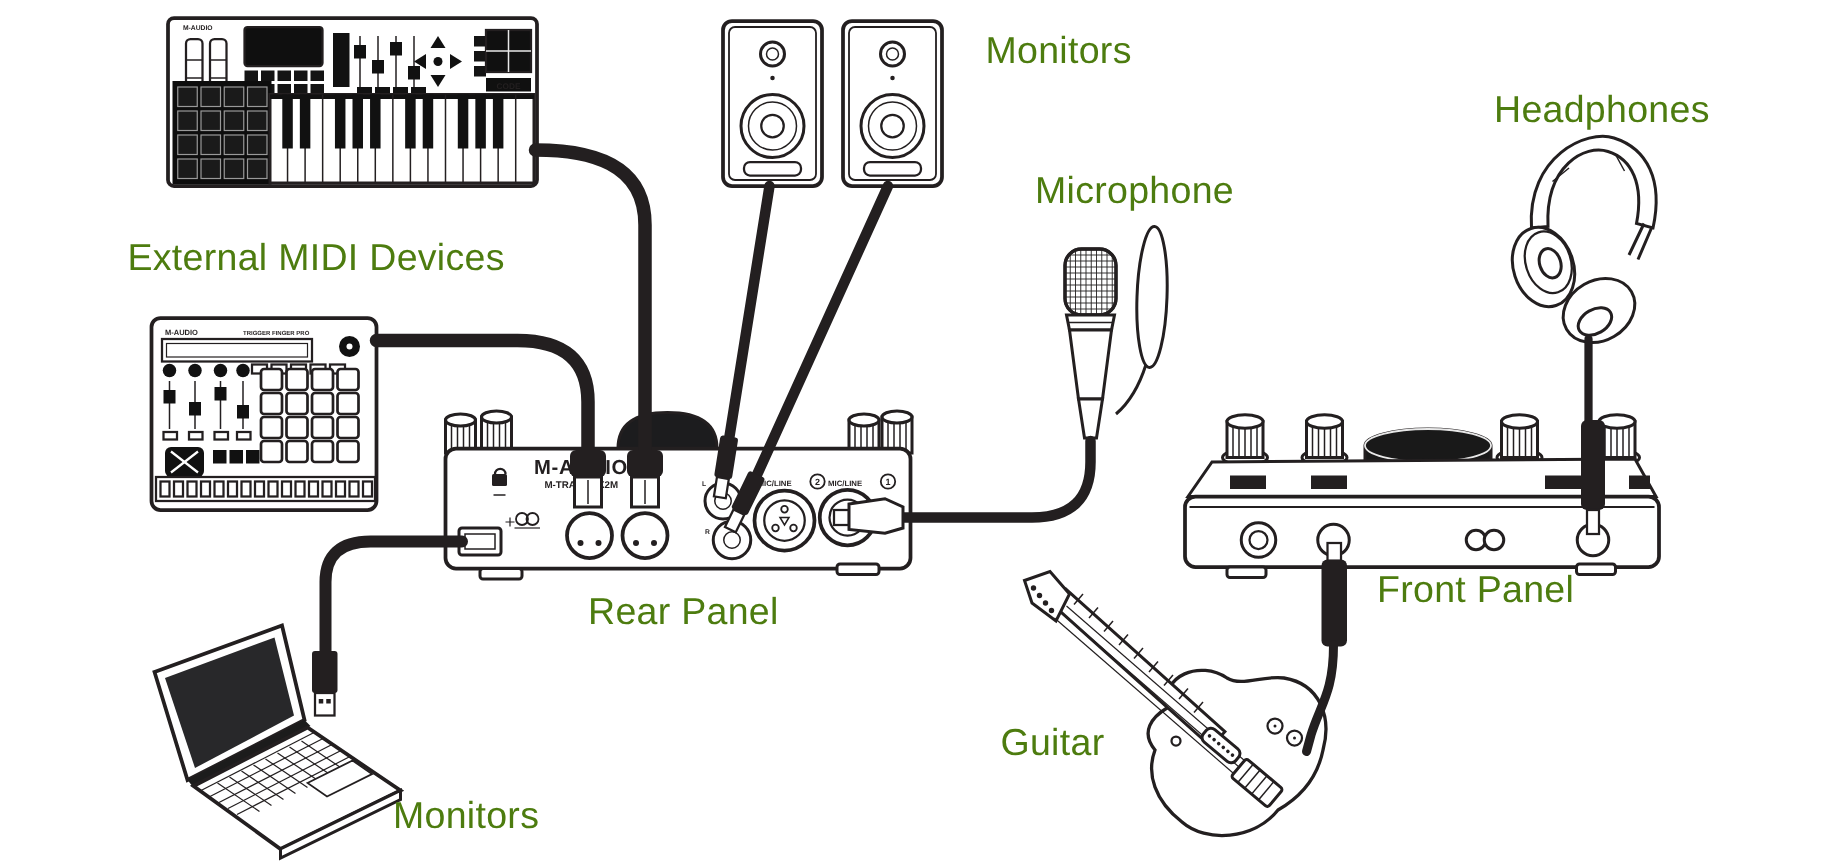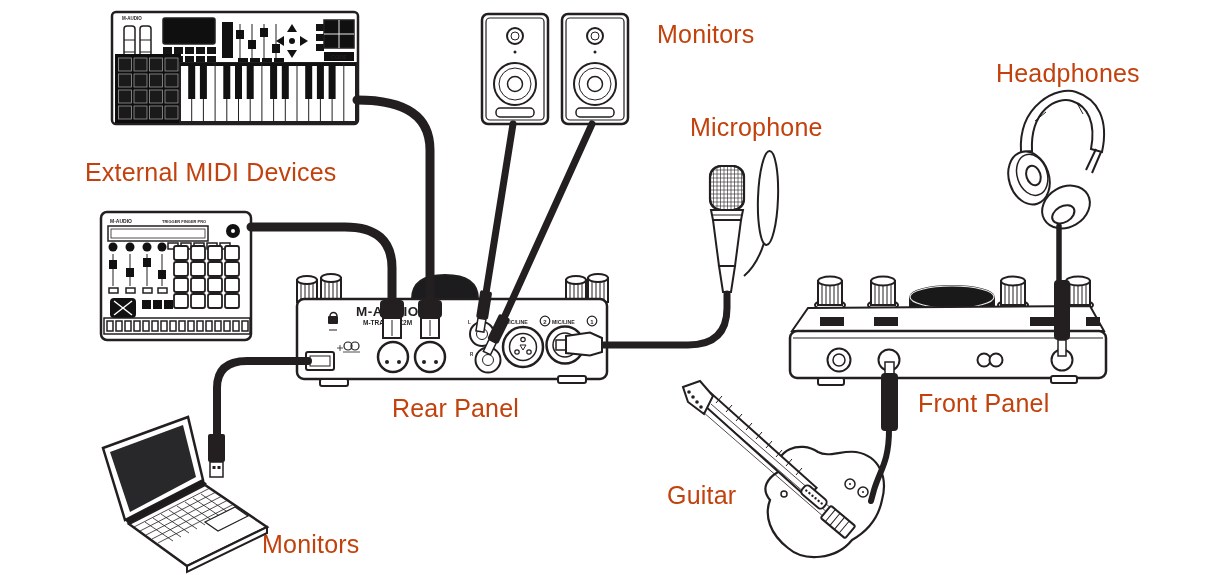--- a/index.html
+++ b/index.html
@@ -1,19 +1,19 @@
 <!DOCTYPE html>
 <html><head>
 <meta charset="utf-8">
 <style>
   html,body{margin:0;padding:0;background:#fff;}
   #stage{position:relative;width:1214px;height:575px;background:#fff;overflow:hidden;
          font-family:"Liberation Sans",sans-serif;}
   #art{position:absolute;left:0;top:0;}
-  .label{position:absolute;font-size:25px;font-weight:400;color:#c2410c;
+  .label{position:absolute;font-size:25px;font-weight:400;color:#4d7c0f;
          letter-spacing:.2px;white-space:nowrap;user-select:none;text-align:right;}
   svg text{font-family:"Liberation Sans",sans-serif;fill:#231f20;}
   .o{fill:#fff;stroke:#231f20;stroke-width:2;}
   .o15{fill:#fff;stroke:#231f20;stroke-width:1.5;}
   .o25{fill:#fff;stroke:#231f20;stroke-width:2.5;}
   .k{fill:#231f20;stroke:none;}
   .thin{fill:none;stroke:#231f20;stroke-width:1;}
   .cab{fill:none;stroke:#231f20;stroke-linecap:round;}
 </style>
 </head>
@@ -617,16 +617,16 @@
     <rect x="1054" y="280" width="16" height="60" rx="4" class="k"></rect>
     <rect x="1058" y="340" width="8" height="16" class="o15"></rect>
   </g>
 </svg>
 
   <div class="label" style="left:657px;top:20px;">Monitors</div>
   <div class="label" style="left:996px;top:59px;">Headphones</div>
   <div class="label" style="left:690px;top:113px;">Microphone</div>
   <div class="label" style="left:85px;top:158px;">External MIDI Devices</div>
   <div class="label" style="left:392px;top:394px;">Rear Panel</div>
-  <div class="label" style="left:918px;top:389px;">Front Panel</div>
+  <div class="label" style="left:918px;top:379px;">Front Panel</div>
   <div class="label" style="left:667px;top:481px;">Guitar</div>
   <div class="label" style="left:262px;top:530px;">Monitors</div>
 </div>
 
 </body></html>

